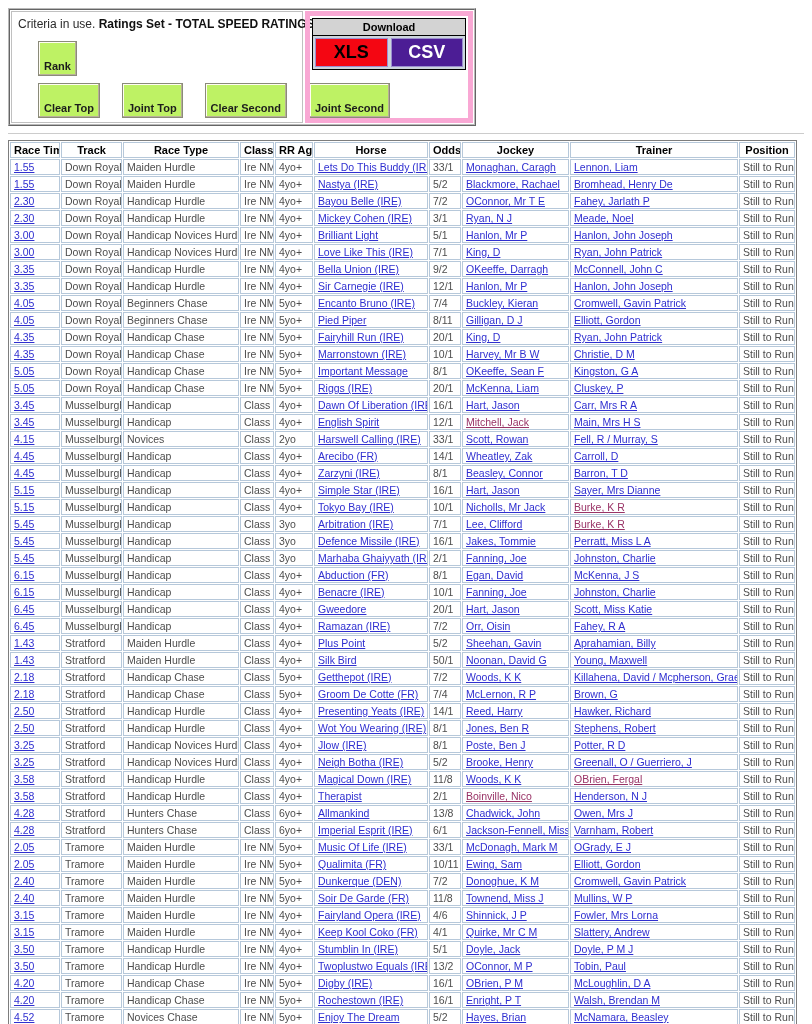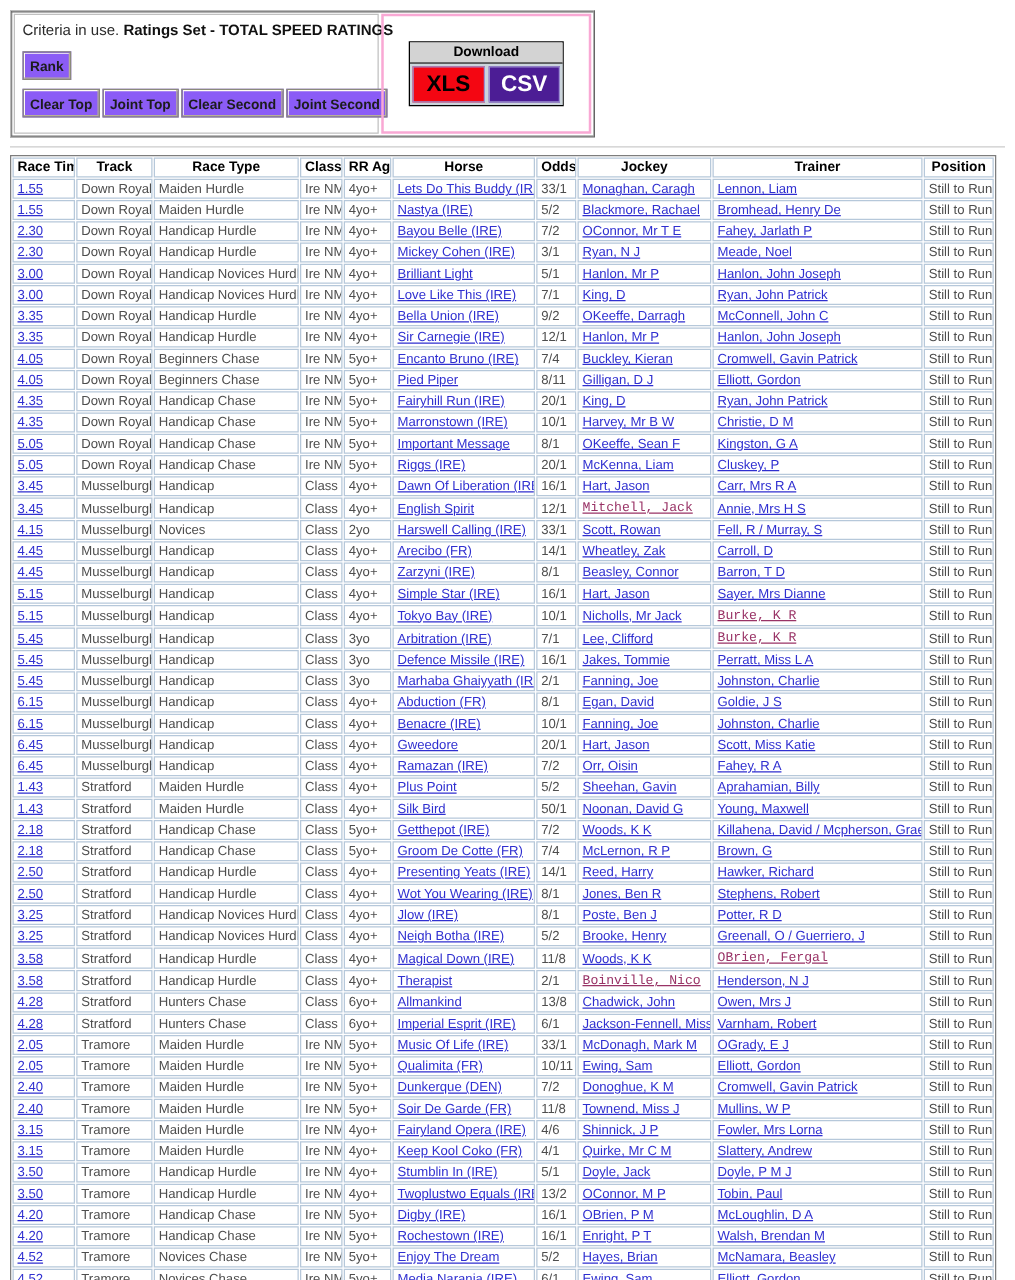--- a/index.html
+++ b/index.html
@@ -20,27 +20,27 @@
     width:292px; border:1px solid #c0c0c0; margin:1px;
     padding:5px 4px 4px 6px;
   }
   .criteria-line { font-size:12px; color:#2b2b2b; line-height:15px; white-space:nowrap; }
   .criteria-line b { color:#111; }
   .rank-row { margin-top:9px; }
   .btn-row { margin-top:7px; white-space:nowrap; }
   button.ui-btn {
     font-family:"Liberation Sans", sans-serif;
     font-size:11px; font-weight:bold; color:#1c1c1c;
-    background:#8b5cf6;
+    background:#bef264;
     border:1px solid #8a8a7a;
     box-shadow: inset -1px -1px 0 #b9b098, inset 1px 1px 0 #fffdf2;
-    padding:6px 5px 3px 5px; margin-right:2px; cursor:pointer;
+    padding:18px 5px 3px 5px; margin-right:2px; cursor:pointer;margin-left:20px;
   }
   .download-cell {
-    flex:1; border:2px solid #f9a8d4; margin:1px; padding:20px;
+    flex:1; border:5px solid #f9a8d4; margin:1px; padding:2px;
   }
   .download-table { border:1px solid #000; }
   .download-header {
     background:#d3d3d3; border-bottom:1px solid #000;
     text-align:center; font-weight:bold; font-size:11px; color:#000;
     padding:2px 0;
   }
   .download-buttons {
     display:flex; background:#ccd5dc; padding:2px; gap:3px;
   }
@@ -71,21 +71,21 @@
   .ratings col:nth-child(2){width:61px}
   .ratings col:nth-child(3){width:116px}
   .ratings col:nth-child(4){width:34px}
   .ratings col:nth-child(5){width:38px}
   .ratings col:nth-child(6){width:114px}
   .ratings col:nth-child(7){width:32px}
   .ratings col:nth-child(8){width:107px}
   .ratings col:nth-child(9){width:168px}
   .ratings col:nth-child(10){width:56px}
   a.lnk { color:#2f2fd0; text-decoration:underline; cursor:pointer; }
-  a.lnk.visited { color:#993366;font-family:Liberation Mono, monospace; }
+  a.lnk.visited { color:#993366; }
 </style>
 </head>
 <body>
 
 <div class="top-box">
   <div class="criteria-cell">
     <div class="criteria-line"><span>Criteria in use. </span><b>Ratings Set - TOTAL SPEED RATINGS</b></div>
     <div class="rank-row">
       <button class="ui-btn">Rank</button>
     </div>
@@ -316,21 +316,21 @@
       </tr>
       <tr>
         <td><a href="#" class="lnk">3.45</a></td>
         <td>Musselburgh</td>
         <td>Handicap</td>
         <td>Class 5</td>
         <td>4yo+</td>
         <td><a href="#" class="lnk">English Spirit</a></td>
         <td>12/1</td>
         <td><a href="#" class="lnk visited">Mitchell, Jack</a></td>
-        <td><a href="#" class="lnk">Annie, Mrs H S</a></td>
+        <td><a href="#" class="lnk">Main, Mrs H S</a></td>
         <td>Still to Run</td>
       </tr>
       <tr>
         <td><a href="#" class="lnk">4.15</a></td>
         <td>Musselburgh</td>
         <td>Novices</td>
         <td>Class 2</td>
         <td>2yo</td>
         <td><a href="#" class="lnk">Harswell Calling (IRE)</a></td>
         <td>33/1</td>
@@ -424,21 +424,21 @@
       </tr>
       <tr>
         <td><a href="#" class="lnk">6.15</a></td>
         <td>Musselburgh</td>
         <td>Handicap</td>
         <td>Class 4</td>
         <td>4yo+</td>
         <td><a href="#" class="lnk">Abduction (FR)</a></td>
         <td>8/1</td>
         <td><a href="#" class="lnk">Egan, David</a></td>
-        <td><a href="#" class="lnk">Goldie, J S</a></td>
+        <td><a href="#" class="lnk">McKenna, J S</a></td>
         <td>Still to Run</td>
       </tr>
       <tr>
         <td><a href="#" class="lnk">6.15</a></td>
         <td>Musselburgh</td>
         <td>Handicap</td>
         <td>Class 4</td>
         <td>4yo+</td>
         <td><a href="#" class="lnk">Benacre (IRE)</a></td>
         <td>10/1</td>

